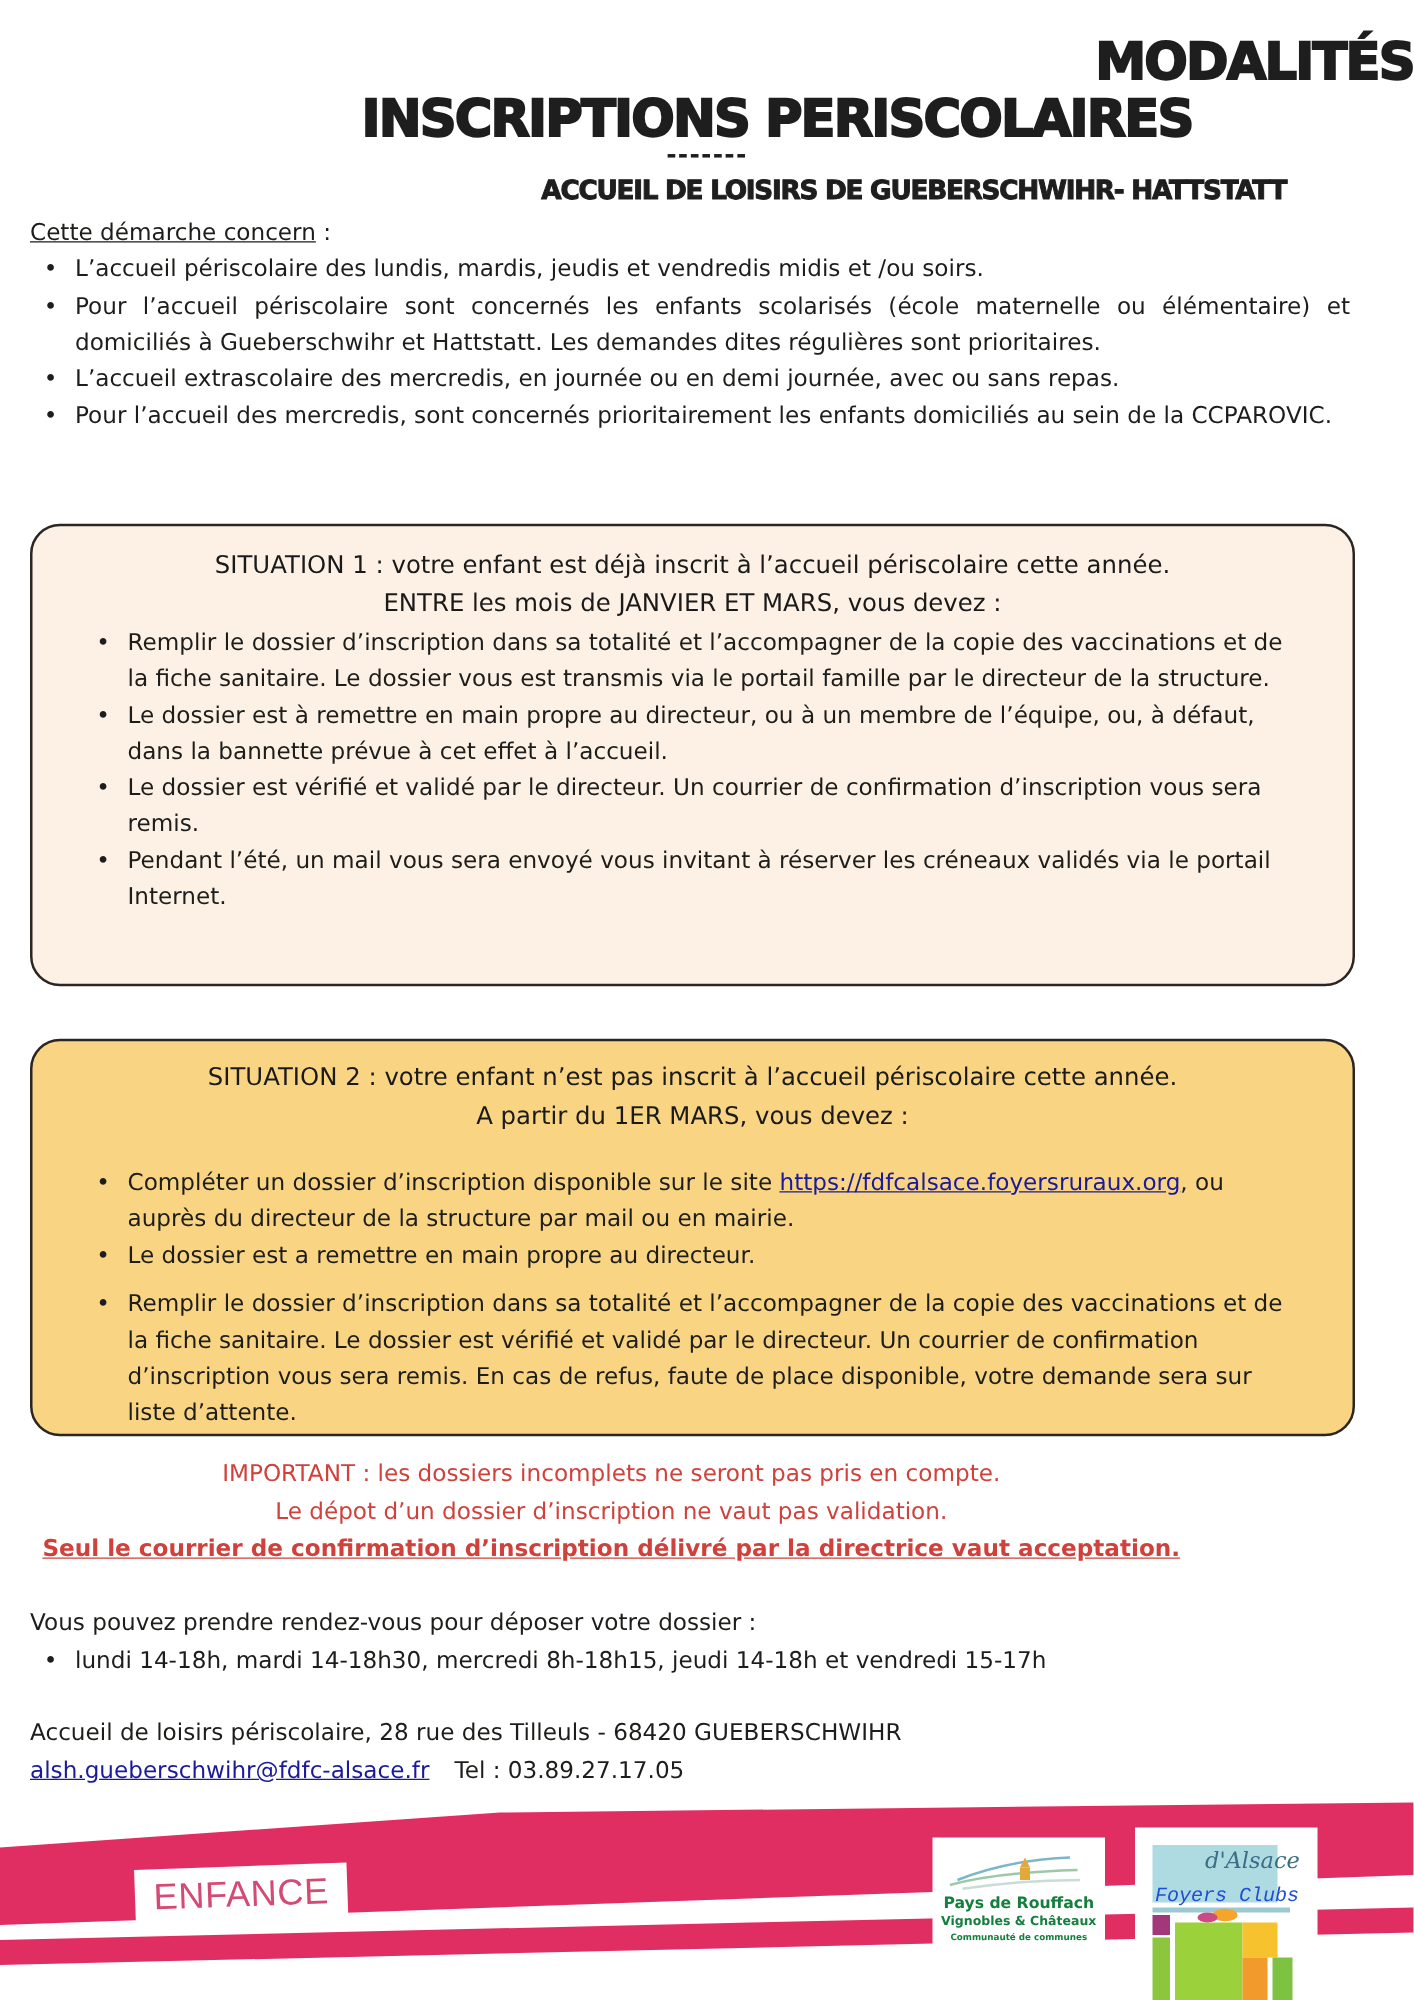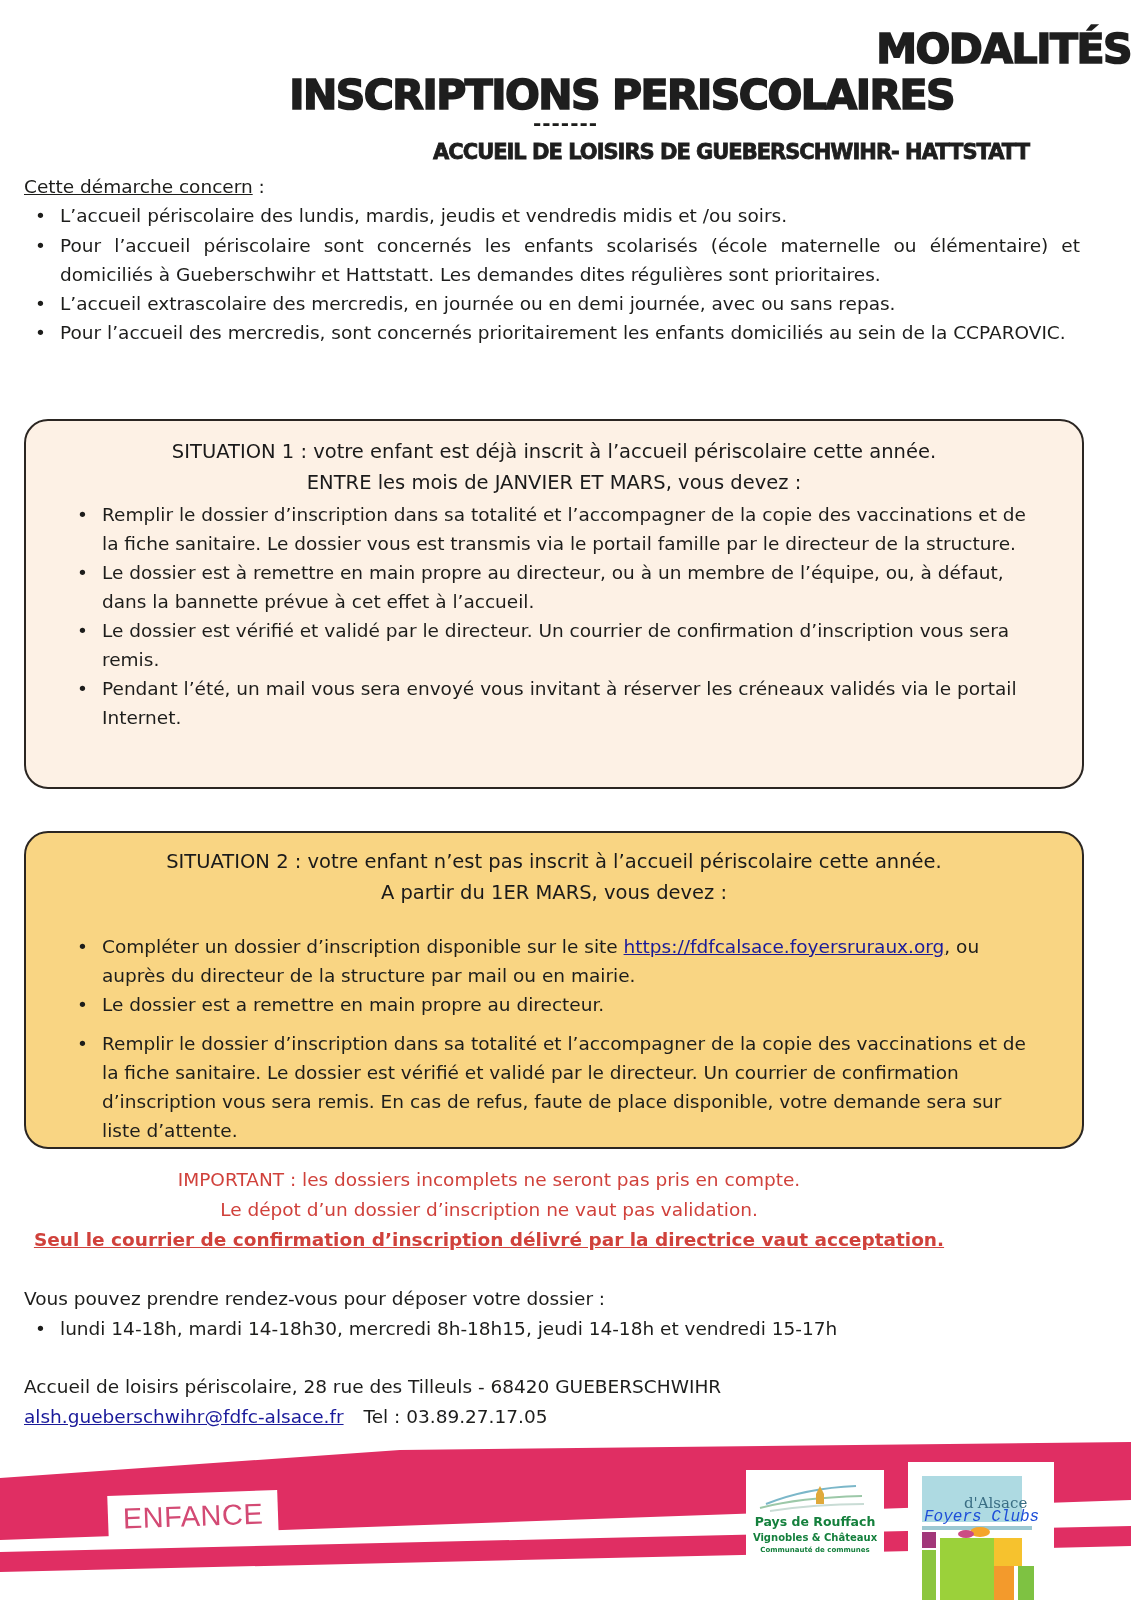--- a/index.html
+++ b/index.html
@@ -41,21 +41,21 @@
   .email { color: #1a1a9a; text-decoration: underline; margin-right: 20px; }
 
   .banner { position: absolute; top: 1420px; left: 0; width: 1131px; height: 180px; }
   .enfance-label { position: absolute; left: 108px; top: 1493px; width: 170px; height: 46px; background: #fff; transform: rotate(-2deg); display: flex; align-items: center; justify-content: center; color: #d34a74; font-family: "Liberation Sans", sans-serif; font-size: 29px; letter-spacing: 0.5px; }
   .logo-rouffach { position: absolute; left: 746px; top: 1470px; width: 138px; height: 96px; background: #fff; text-align: center; color: #15803d; }
   .logo-rouffach .l1 { position: absolute; top: 44px; width: 100%; font-weight: bold; font-size: 12.5px; }
   .logo-rouffach .l2 { position: absolute; top: 62px; width: 100%; font-weight: bold; font-size: 10px; }
   .logo-rouffach .l3 { position: absolute; top: 76px; width: 100%; font-weight: bold; font-size: 7px; }
   .logo-foyers { position: absolute; left: 908px; top: 1462px; width: 146px; height: 138px; background: #fff; }
   .logo-foyers .txt1 { position: absolute; left: 16px; top: 10px; font-family: Liberation Mono, monospace; font-style: italic; font-size: 16px; color: #1d4ed8; margin-top: 36px; }
-  .logo-foyers .txt2 { position: absolute; left: 56px; top: 32px; font-family: "DejaVu Serif", serif; font-size: 15px; color: #3a6e84; }
+  .logo-foyers .txt2 { position: absolute; left: 56px; top: 16px; font-family: "DejaVu Serif", serif; font-style: italic; font-size: 18px; color: #3a6e84; }
 </style>
 </head>
 <body>
 
 <div class="title title-1">MODALITÉS</div>
 <div class="title title-2">INSCRIPTIONS PERISCOLAIRES</div>
 <div class="title-sep">-------</div>
 <div class="title title-3">ACCUEIL DE LOISIRS DE GUEBERSCHWIHR- HATTSTATT</div>
 
 <div class="intro">

